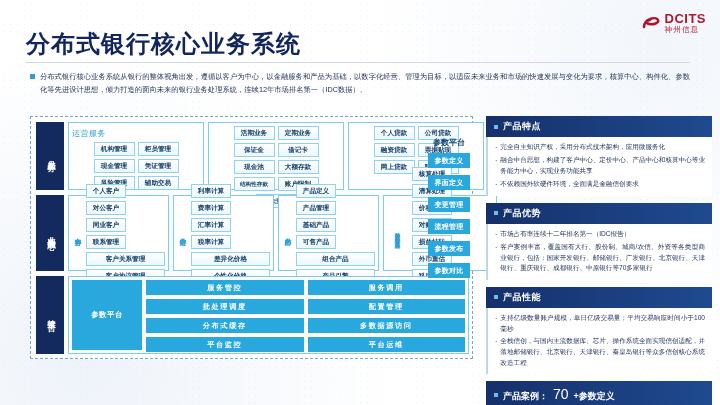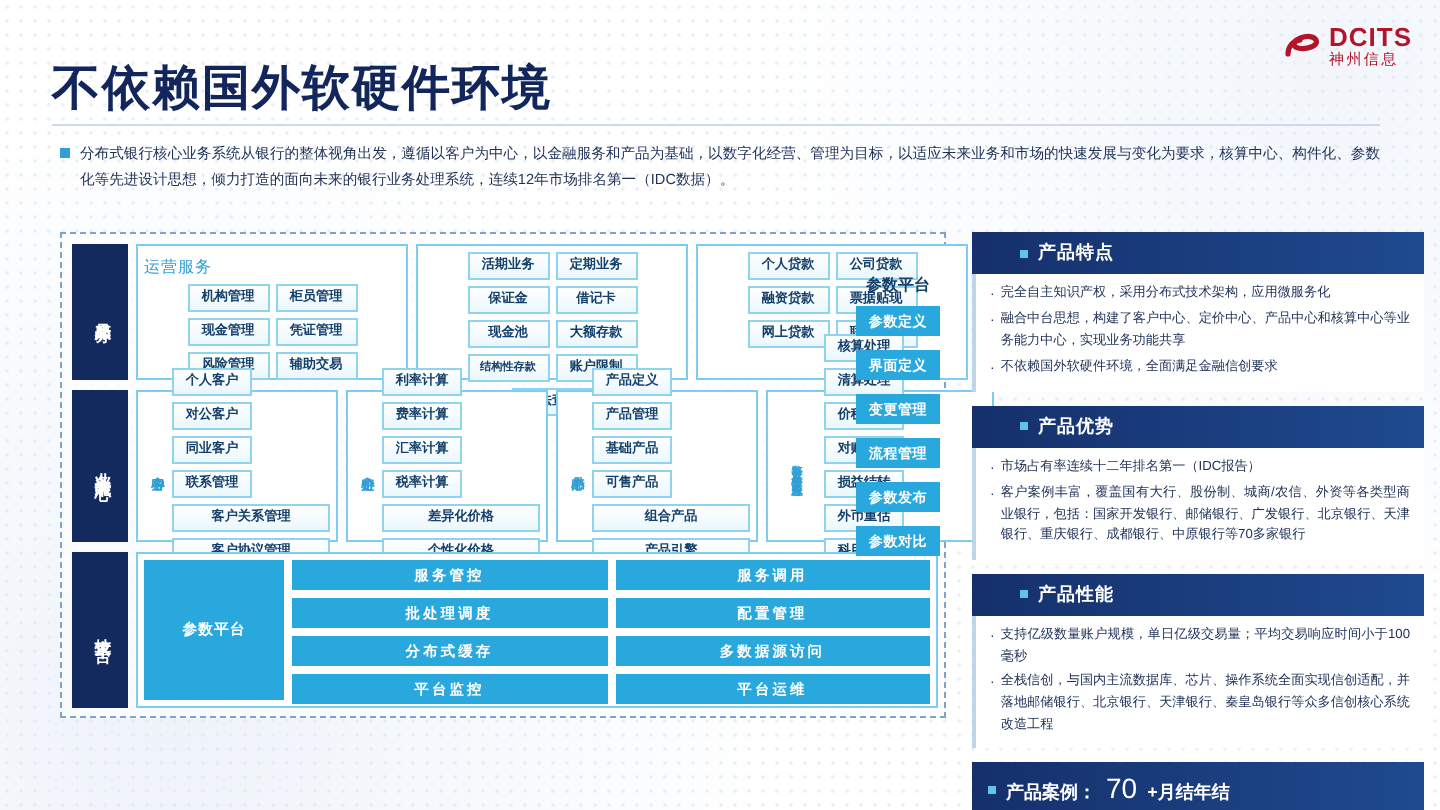--- a/index.html
+++ b/index.html
@@ -123,21 +123,21 @@
     height: 15px; display: flex; align-items: center; justify-content: center;
     margin-bottom: 7px; letter-spacing: .3px;
   }
 
   
   .panels { position: absolute; left: 486px; top: 116px; width: 226px; }
   .panel { margin-bottom: 7px; }
   .panel-head {
     background: linear-gradient(90deg,#15306b 0%, #1f4a8f 100%);
     color: #ffffff; font-size: 9px; font-weight: bold;
-    padding: 4px 24px; display: flex; align-items: center; gap: 5px;
+    padding: 4px 8px; display: flex; align-items: center; gap: 5px;
     letter-spacing: .5px;
   }
   .panel-sq { width: 4px; height: 4px; background: #5fc3ec; flex:none; }
   .panel-body {
     background: #ffffff; border-left: 2px solid #bfd6ea;
     padding: 5px 7px 6px 7px;
   }
   .li { display: flex; gap: 3px; margin-bottom: 2px; }
   .li:last-child { margin-bottom: 0; }
   .li-dot { color: #1d2f55; font-size: 7px; line-height: 1.6; flex:none; }
@@ -162,21 +162,21 @@
       <svg width="20" height="20" viewBox="0 0 20 20">
         <path d="M3 14 C3 6, 15 3, 17 7 C18.5 10, 12 12, 8 11 C5 10.3, 5.5 7.5, 9 7" fill="none" stroke="#b4142a" stroke-width="2.6" stroke-linecap="round"></path>
       </svg>
     </span>
     <span class="logo-txt">
       <div class="logo-main">DCITS</div>
       <div class="logo-sub">神州信息</div>
     </span>
   </div>
 
-  <div class="title">不依赖国外软硬件环境</div>
+  <div class="title">分布式银行核心业务系统</div>
   <div class="title-rule"></div>
 
   <div class="intro">
     <span class="intro-sq"></span>
     <span class="intro-txt">分布式银行核心业务系统从银行的整体视角出发，遵循以客户为中心，以金融服务和产品为基础，以数字化经营、管理为目标，以适应未来业务和市场的快速发展与变化为要求，核算中心、构件化、参数化等先进设计思想，倾力打造的面向未来的银行业务处理系统，连续12年市场排名第一（IDC数据）。</span>
   </div>
 
   <div class="diagram">
 
     <div class="band" style="top:5px; width:433px; height:68px;">
@@ -359,17 +359,17 @@
           <span class="li-dot">·</span>
           <span class="li-txt">全栈信创，与国内主流数据库、芯片、操作系统全面实现信创适配，并落地邮储银行、北京银行、天津银行、秦皇岛银行等众多信创核心系统改造工程</span>
         </div>
       </div>
     </div>
 
     <div class="case">
       <span class="case-sq"></span>
       <span class="case-lbl">产品案例：</span>
       <span class="case-num">70</span>
-      <span class="case-suf">+月结年结</span>
+      <span class="case-suf">+参数定义</span>
     </div>
   </div>
 
 </div>
 
 </body></html>

